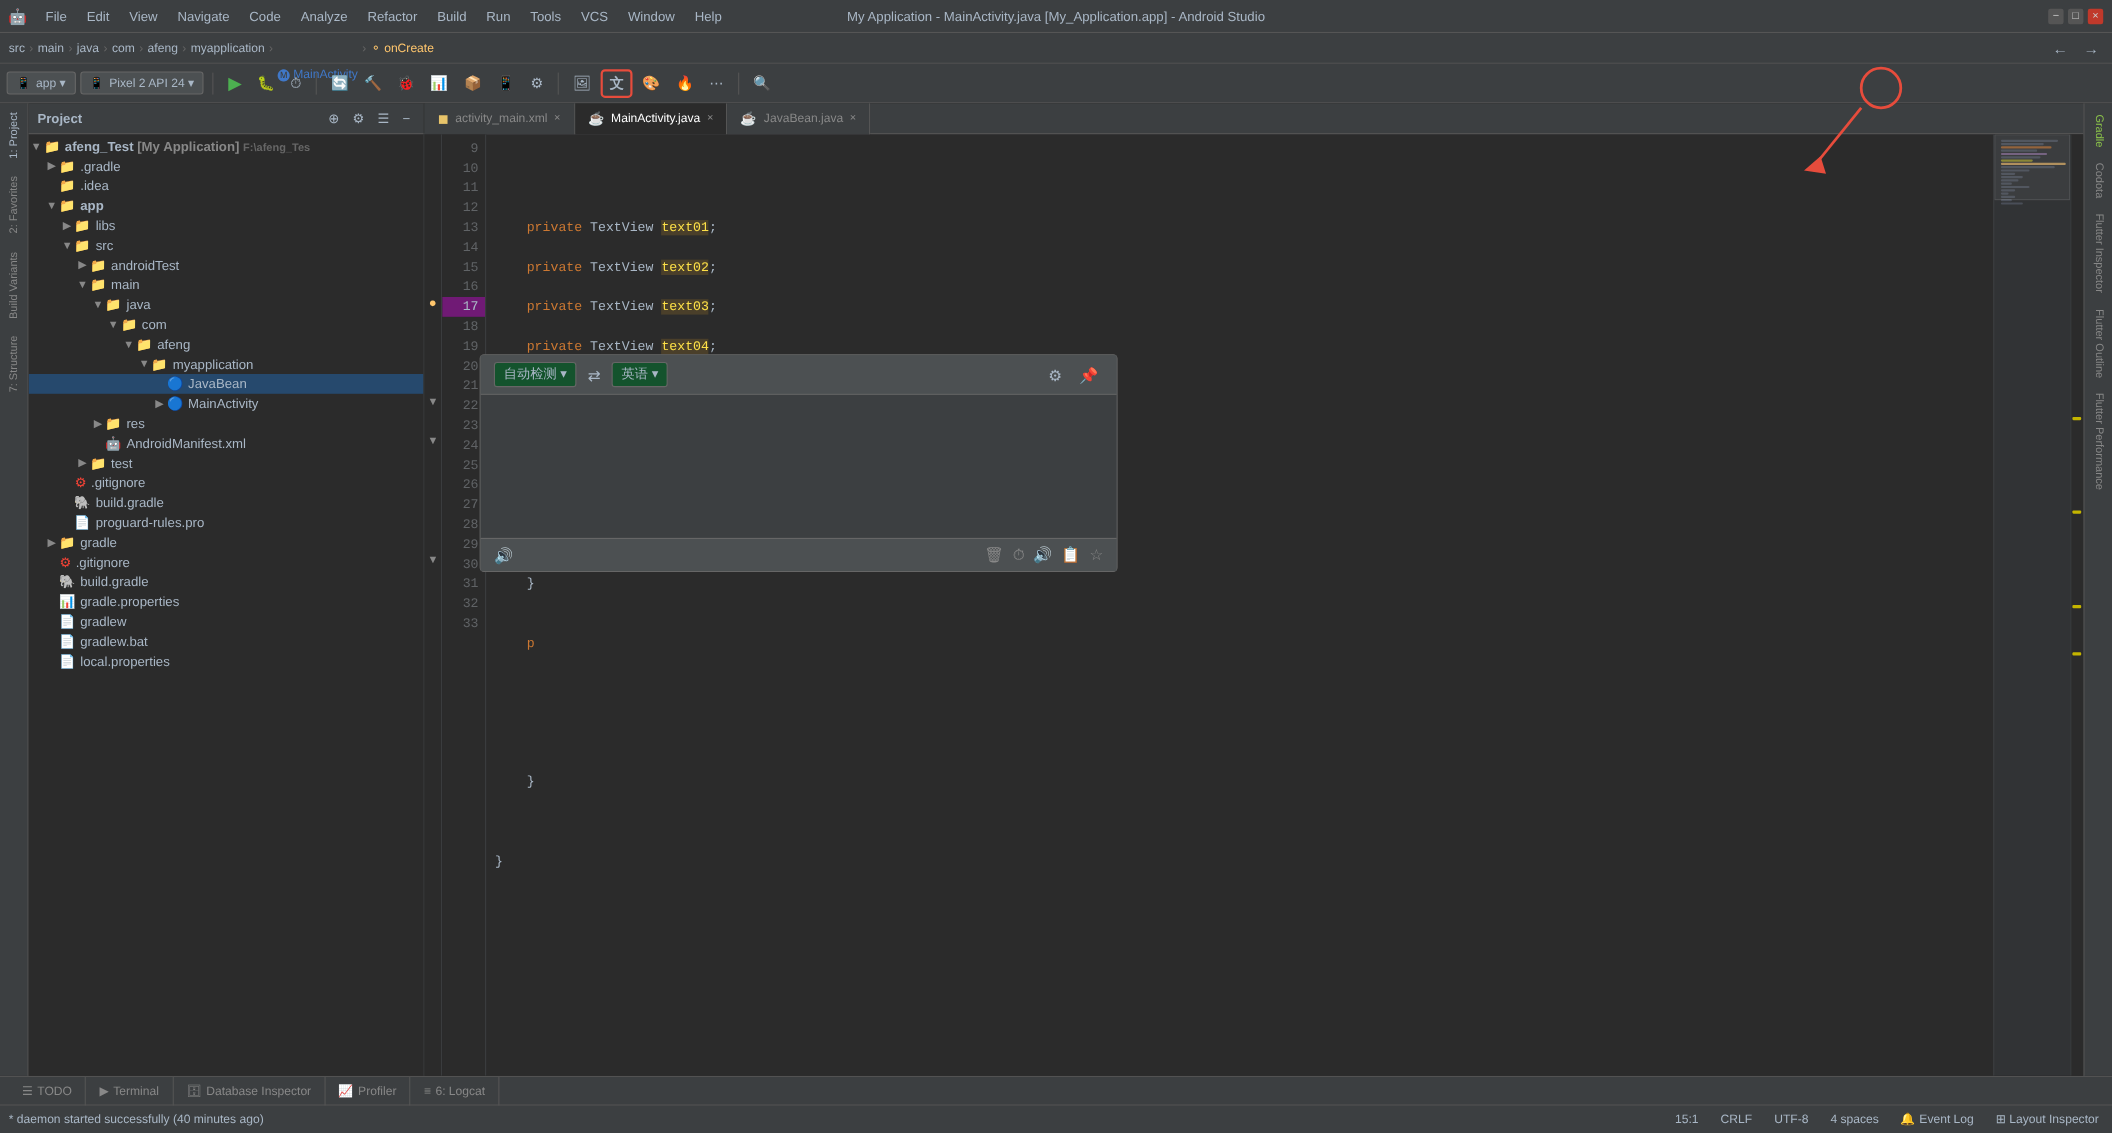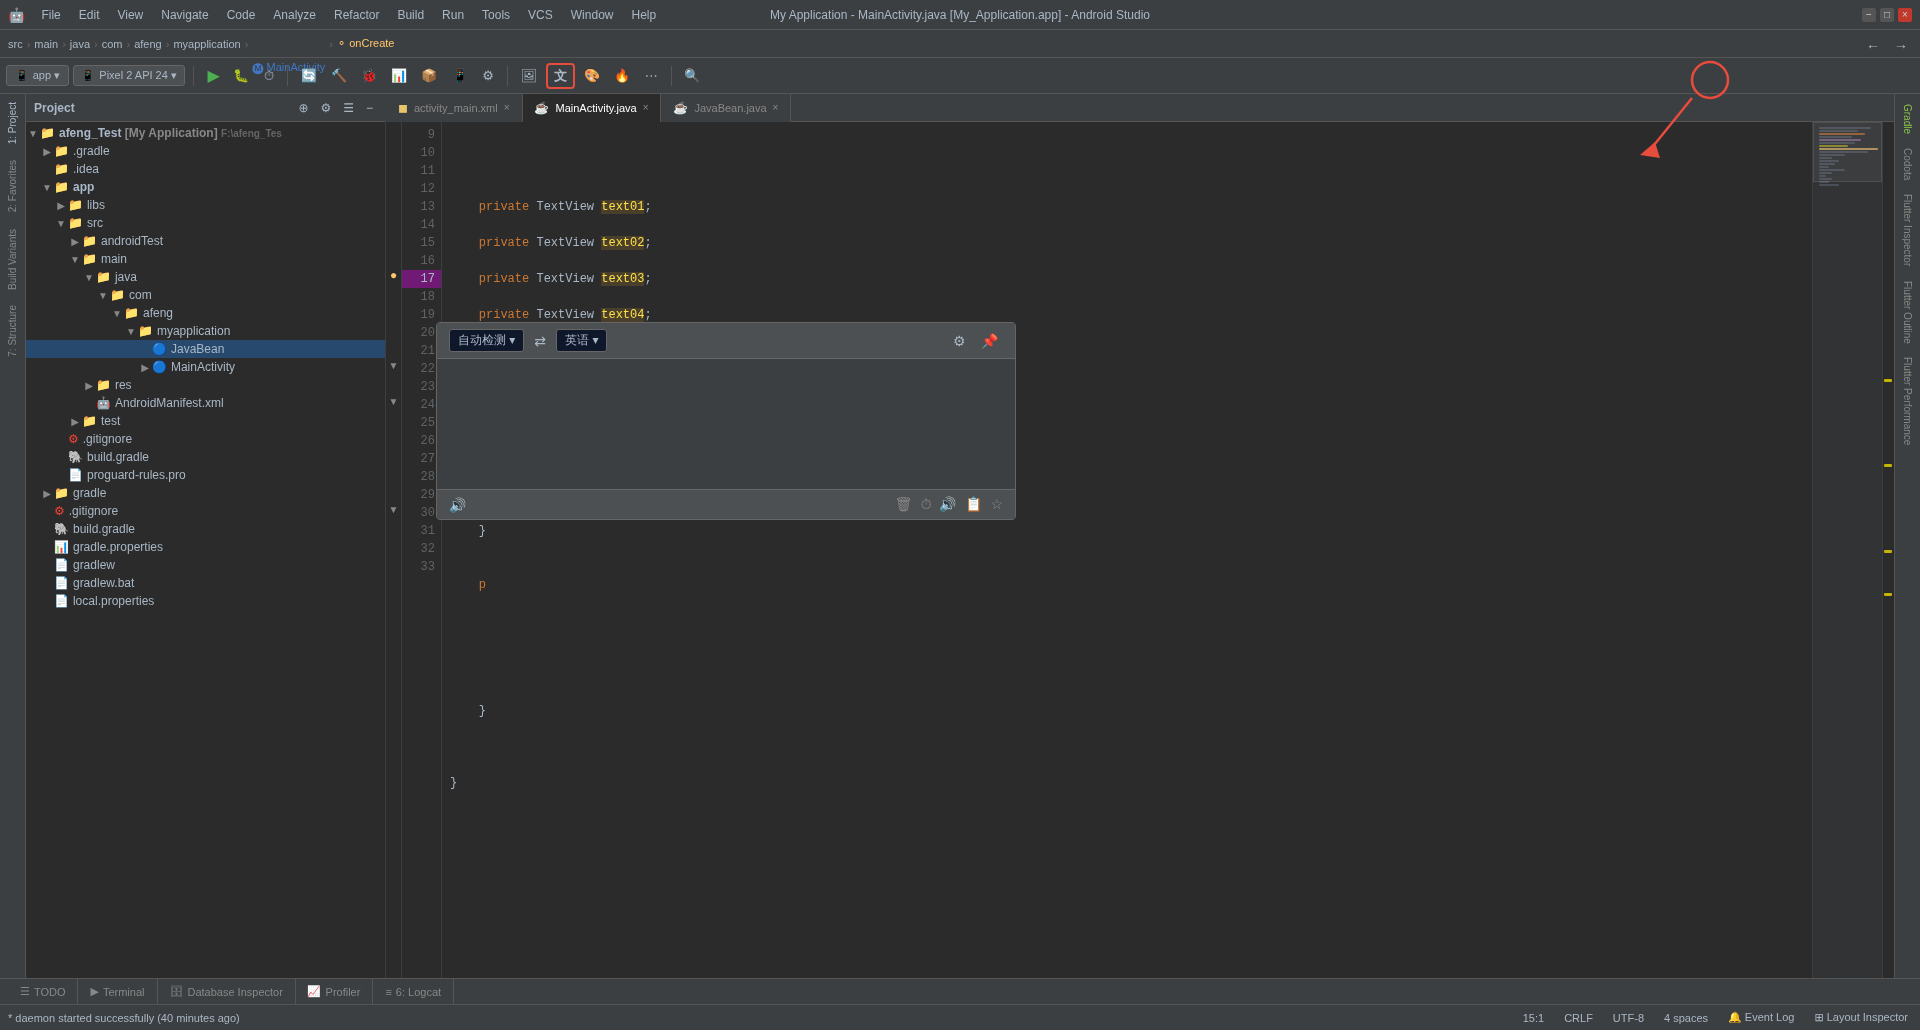--- a/index.html
+++ b/index.html
@@ -72,21 +72,21 @@
     .kw { color: #cc7832; }
     .type { color: #a9b7c6; }
     .var { color: #fde047; }
     .annotation { color: #bbb529; }
     .method { color: #ffc66d; }
     .comment { color: #808080; }
 
     
     #translate-popup { position: absolute; left: 50px; top: 200px; width: 580px; background: #4c5052; border: 1px solid #666; border-radius: 4px; z-index: 100; }
     #translate-header { display: flex; align-items: center; padding: 6px 12px; background: #4c5052; border-bottom: 1px solid #666; gap: 8px; }
-    .lang-selector { background: #0f172a; border: 1px solid #666; color: #a9b7c6; border-radius: 3px; padding: 2px 8px; font-size: 12px; cursor: pointer; display: flex; align-items: center; gap: 4px; }
+    .lang-selector { background: #14532d; border: 1px solid #666; color: #a9b7c6; border-radius: 3px; padding: 2px 8px; font-size: 12px; cursor: pointer; display: flex; align-items: center; gap: 4px; }
     .translate-swap { color: #a9b7c6; font-size: 14px; cursor: pointer; padding: 2px; }
     .translate-settings { margin-left: auto; color: #a9b7c6; cursor: pointer; font-size: 14px; }
     .translate-pin { color: #a9b7c6; cursor: pointer; font-size: 14px; }
     #translate-body { min-height: 130px; padding: 12px; background: #3c3f41; }
     #translate-footer { display: flex; align-items: center; padding: 6px 12px; background: #4c5052; border-top: 1px solid #666; gap: 8px; }
     .translate-audio { color: #888; cursor: pointer; font-size: 14px; }
     .translate-actions { margin-left: auto; display: flex; gap: 8px; }
     .translate-action-btn { color: #888; cursor: pointer; font-size: 14px; }
 
     

